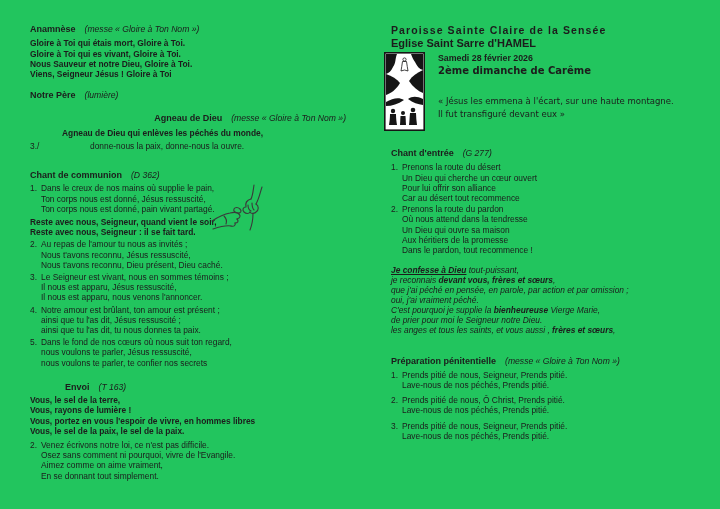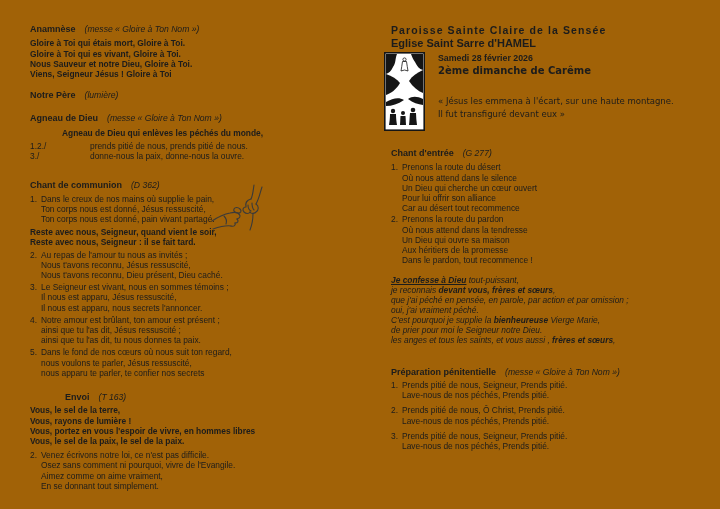--- a/index.html
+++ b/index.html
@@ -1,26 +1,26 @@
 <!DOCTYPE html>
 <html><head>
 <meta charset="utf-8">
 <style>
   html,body{margin:0;padding:0;background:#e8e8e8;}
-  .page{position:relative;width:720px;height:509px;background:#a16207;overflow:hidden;
+  .page{position:relative;width:720px;height:509px;background:#22c55e;overflow:hidden;
         font-family:"Liberation Sans",sans-serif;color:#1c1c1c;font-size:8.4px;line-height:10.2px;}
   .col{position:absolute;top:24px;}
   .col-left{left:30px;width:316px;}
   .col-right{left:391px;width:328px;}
 
   .sec-h{font-weight:bold;font-size:9px;line-height:10.3px;}
   .sec-h .ref{font-weight:normal;font-style:italic;margin-left:9px;font-size:8.6px;}
 
   .bold-stanza{font-weight:bold;margin-top:4px;}
-  .mt11{margin-top:11px;} .mt13{margin-top:13px;}
+  .mt11{margin-top:11px;} .mt13{margin-top:13px;text-align:right;}
 
   .agneau-intro{margin-top:4px;padding-left:32px;font-weight:bold;}
   .responses{margin-top:3px;}
   .resp{display:flex;}
   .resp .rnum{width:60px;flex:none;}
 
   .verse{position:relative;padding-left:11px;}
   .verse .vnum{position:absolute;left:0;top:0;}
   .communion-h{margin-top:19px;}
   .verse-first{margin-top:3px;}
@@ -74,24 +74,20 @@
     <div class="sec-h mt11">
       <span>Notre Père</span><span class="ref">(lumière)</span>
     </div>
 
     <div class="sec-h mt13">
       <span>Agneau de Dieu</span><span class="ref">(messe « Gloire à Ton Nom »)</span>
     </div>
     <div class="agneau-intro">Agneau de Dieu qui enlèves les péchés du monde,</div>
     <div class="responses">
       <div class="resp">
-        <span class="rnum">1.2./</span>
-        <span>prends pitié de nous, prends pitié de nous.</span>
-      </div>
-      <div class="resp">
         <span class="rnum">3./</span>
         <span>donne-nous la paix, donne-nous la ouvre.</span>
       </div>
     </div>
 
     <div class="sec-h communion-h">
       <span>Chant de communion</span><span class="ref">(D 362)</span>
     </div>
     <div class="verse verse-first">
       <span class="vnum">1.</span>
@@ -106,33 +102,33 @@
     <div class="verse cverse">
       <span class="vnum">2.</span>
       <div>Au repas de l'amour tu nous as invités ;</div>
       <div>Nous t'avons reconnu, Jésus ressuscité,</div>
       <div>Nous t'avons reconnu, Dieu présent, Dieu caché.</div>
     </div>
     <div class="verse cverse">
       <span class="vnum">3.</span>
       <div>Le Seigneur est vivant, nous en sommes témoins ;</div>
       <div>Il nous est apparu, Jésus ressuscité,</div>
-      <div>Il nous est apparu, nous secrets l'annoncer.</div>
+      <div>Il nous est apparu, nous venons l'annoncer.</div>
     </div>
     <div class="verse cverse">
       <span class="vnum">4.</span>
       <div>Notre amour est brûlant, ton amour est présent ;</div>
       <div>ainsi que tu l'as dit, Jésus ressuscité ;</div>
       <div>ainsi que tu l'as dit, tu nous donnes ta paix.</div>
     </div>
     <div class="verse cverse">
       <span class="vnum">5.</span>
       <div>Dans le fond de nos cœurs où nous suit ton regard,</div>
       <div>nous voulons te parler, Jésus ressuscité,</div>
-      <div>nous apparu te parler, te confier nos secrets</div>
+      <div>nous voulons te parler, te confier nos secrets</div>
     </div>
 
     <div class="sec-h envoi-h">
       <span>Envoi</span><span class="ref">(T 163)</span>
     </div>
     <div class="envoi-stanza">
       <div>Vous, le sel de la terre,</div>
       <div>Vous, rayons de lumière !</div>
       <div>Vous, portez en vous l'espoir de vivre, en hommes libres</div>
       <div>Vous, le sel de la paix, le sel de la paix.</div>
@@ -159,21 +155,20 @@
         <div>Il fut transfiguré devant eux »</div>
       </div>
     </div>
 
     <div class="sec-h entree-h">
       <span>Chant d'entrée</span><span class="ref">(G 277)</span>
     </div>
     <div class="verse everse1">
       <span class="vnum">1.</span>
       <div>Prenons la route du désert</div>
-      <div>Où nous attend dans le silence</div>
       <div>Un Dieu qui cherche un cœur ouvert</div>
       <div>Pour lui offrir son alliance</div>
       <div>Car au désert tout recommence</div>
     </div>
     <div class="verse everse2">
       <span class="vnum">2.</span>
       <div>Prenons la route du pardon</div>
       <div>Où nous attend dans la tendresse</div>
       <div>Un Dieu qui ouvre sa maison</div>
       <div>Aux héritiers de la promesse</div>

